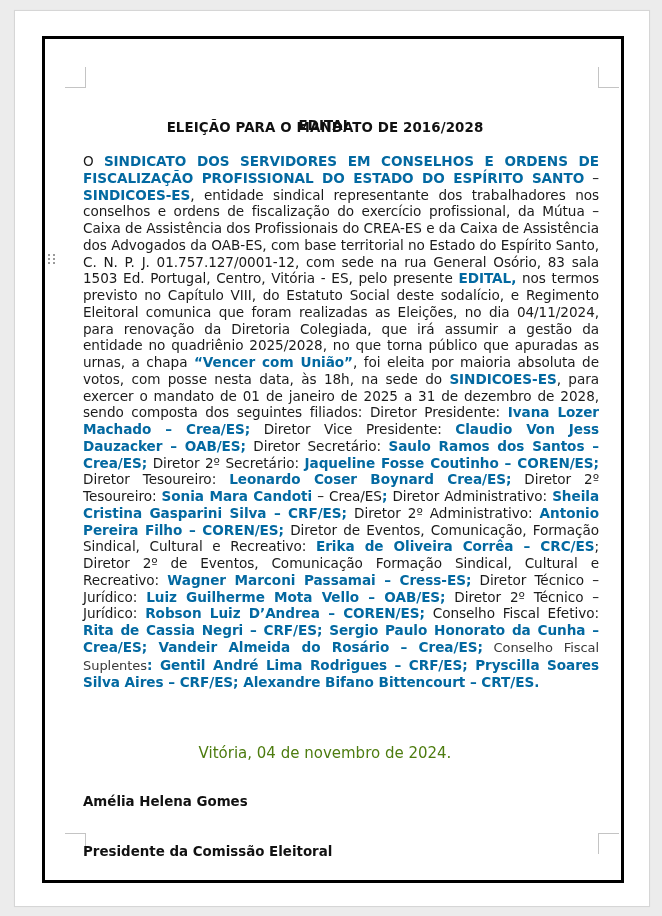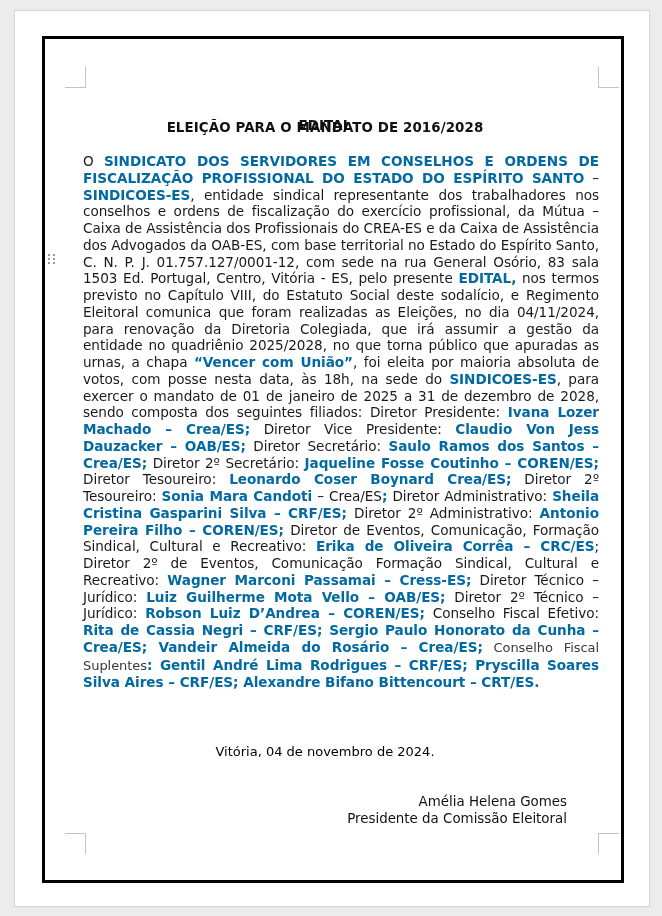--- a/index.html
+++ b/index.html
@@ -34,28 +34,28 @@
   .h-title { top:120px; }
   .body-text {
     position:absolute; left:83px; top:153px; width:516px;
     font-size:13.6px; line-height:16.75px; text-align:justify; color:#1a1a1a;
     letter-spacing:-0.05px;
   }
   .body-text b { font-family:"DejaVu Sans", sans-serif; font-weight:bold; color:#0369a1; }
   .body-text .light { color:#3a3a3a; font-size:13px; }
   .date-line {
     position:absolute; left:83px; width:484px; top:744px; text-align:center;
-    font-size:13px; color:#000000;
+    font-size:15px; color:#4d7c0f;
   }
   .sig-name, .sig-role {
-    position:absolute; left:83px; width:484px; text-align:right; font-weight:normal;
+    position:absolute; left:83px; width:484px; text-align:left; font-weight:bold;
     font-size:13.4px; color:#111;
   }
   .sig-name { top:794px; }
-  .sig-role { top:811px; }
+  .sig-role { top:844px; }
 </style>
 </head>
 <body>
 
 <div class="page"></div>
 <div class="frame"></div>
 
 <div class="corner c-tl"></div>
 <div class="corner c-tr"></div>
 <div class="corner c-bl"></div>

